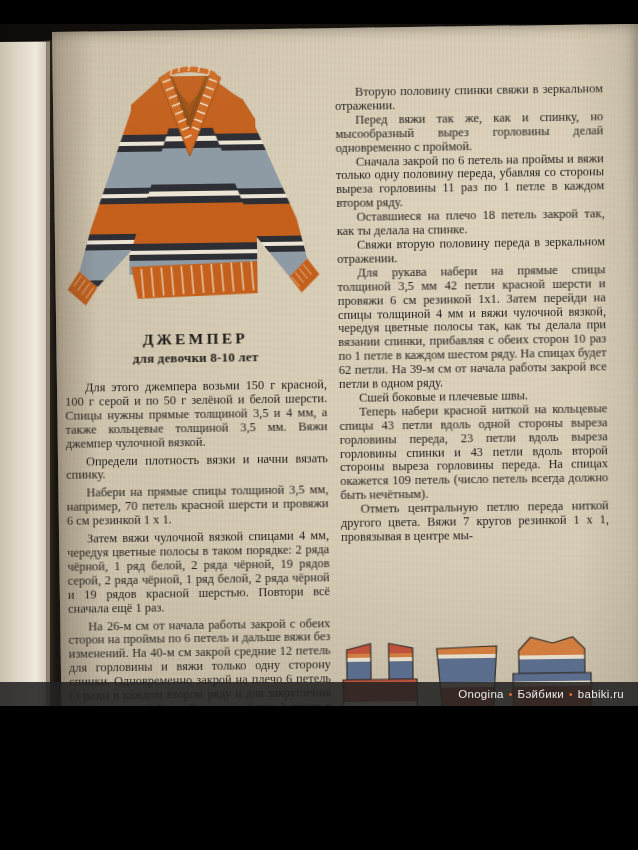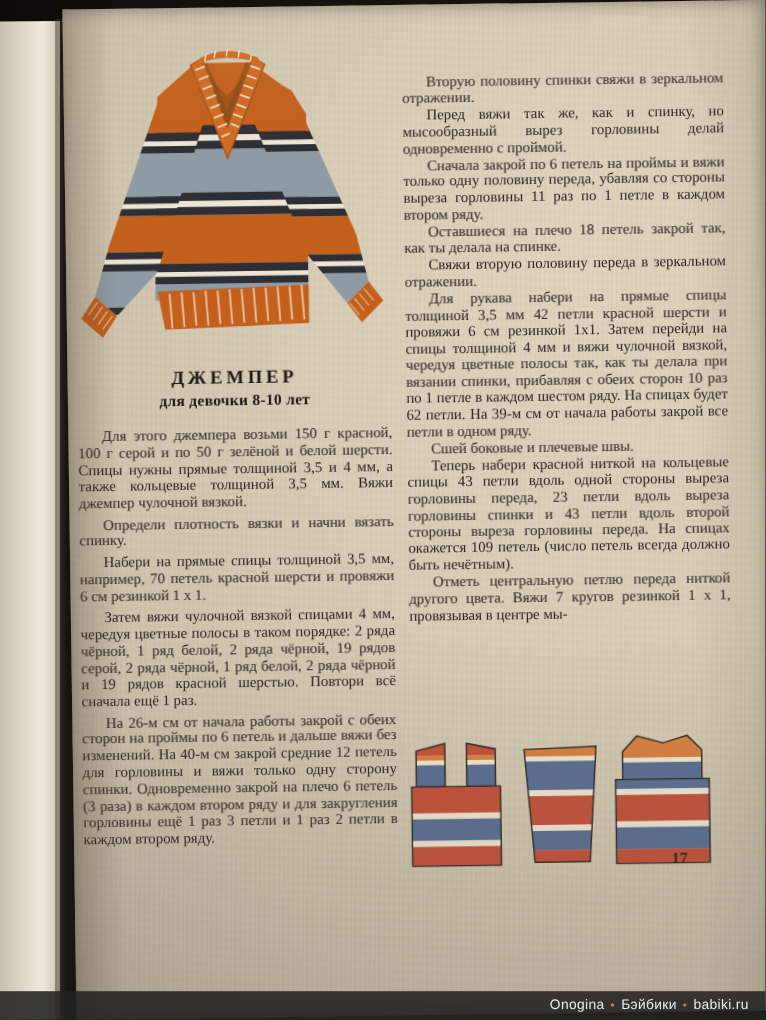--- a/index.html
+++ b/index.html
@@ -1,18 +1,18 @@
 <!DOCTYPE html>
 <html><head>
 <meta charset="utf-8">
 <style>
   html,body{margin:0;padding:0;background:#000;}
   body{width:638px;height:850px;overflow:hidden;font-family:"Liberation Serif",serif;}
 
-  #scene{position:relative;width:638px;height:850px;overflow:hidden;background:#0c4a6e;}
+  #scene{position:relative;width:638px;height:682px;overflow:hidden;background:#0c4a6e;margin-top:24px;}
 
   
   .backdrop{position:absolute;inset:0;
     background:
       radial-gradient(ellipse at 50% 120%, #3a3027 0%, #1b1611 55%, #0d0a08 100%);}
 
   
   .facing-page{position:absolute;left:0;top:18px;width:50px;height:832px;
     background:linear-gradient(90deg,#c9c0ae 0%,#ded6c6 35%,#efe9dc 72%,#cfc6b4 95%,#9d927f 100%);
     transform:skewY(-0.6deg);transform-origin:left top;}

